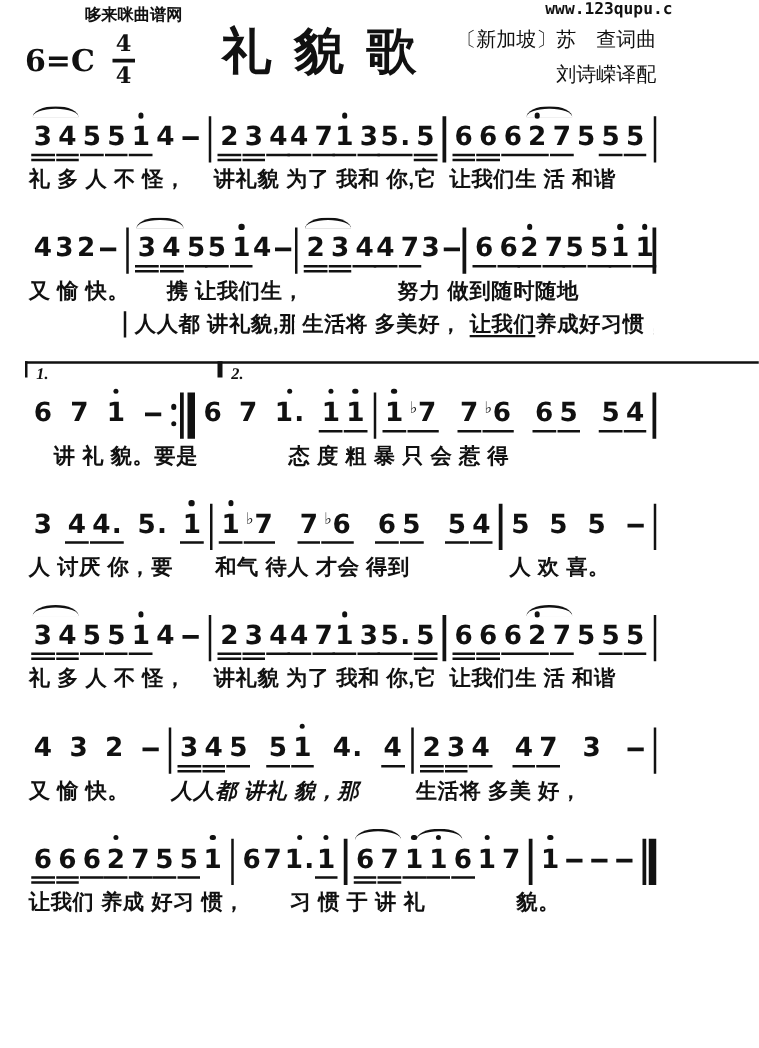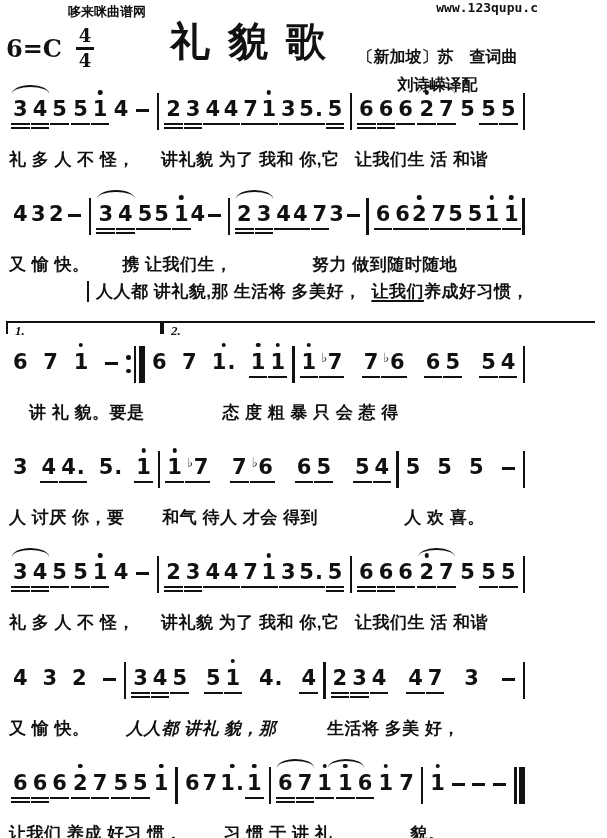--- a/index.html
+++ b/index.html
@@ -1,36 +1,36 @@
 <!DOCTYPE html>
 <html><head>
 <meta charset="utf-8">
 <style>
   * { box-sizing: border-box; margin: 0; padding: 0; }
   body {
     width: 607px; height: 838px; overflow: hidden;
     background: #fff; color: #111;
     font-family: "Liberation Sans", sans-serif;
   }
-  .page { position: relative; width: 533px; height: 838px; padding: 2px 8px 0 6px; background: #fff; }
+  .page { position: relative; width: 533px; height: 838px; padding: 2px 8px 0 20px; background: #fff; }
 
   
   .wm-left  { position: absolute; left: 68px; top: 3px; font-size: 13px; font-weight: bold; }
   .wm-right { position: absolute; right: -5px; top: 0px; font-size: 13px; font-weight: bold; font-family: "DejaVu Sans Mono", monospace; white-space: nowrap; }
 
   
   .header { display: flex; align-items: flex-start; padding-top: 17px; height: 78px; }
   .keysig { width: 140px; display: flex; align-items: center; gap: 14px; padding-top: 8px;
             font-size: 24px; font-weight: bold; font-family: "DejaVu Serif", serif; }
   .frac { display: inline-flex; flex-direction: column; align-items: center; line-height: 1;
           font-size: 18px; font-weight: bold; }
   .fbar { width: 18px; height: 3px; background: #111; margin: 2px 0; }
   .title { flex: 1; text-align: center; font-size: 40px; font-weight: bold; letter-spacing: 18px;
            padding-left: 18px; line-height: 1.1; white-space: nowrap; }
-  .credits { width: 175px; text-align: center; font-size: 16px; font-weight: bold; line-height: 1.75; white-space: nowrap; margin-top: 24px; }
+  .credits { width: 175px; text-align: right; font-size: 16px; font-weight: normal; line-height: 1.75; white-space: nowrap; }
 
   
   .score { padding-top: 2px; }
   .line { margin-bottom: 17px; }
   .notesrow { position: relative; display: flex; align-items: flex-start; padding-top: 15px; }
   .notesrow.hasvolta { padding-top: 31px; }
   .measure { display: flex; justify-content: space-between; align-items: flex-start;
              padding: 0 6px; min-width: 0; }
   .group { position: relative; display: inline-flex; align-items: flex-start; gap: 3px; }
 
@@ -54,21 +54,21 @@
   .rpt .dots i { width: 4.5px; height: 4.5px; border-radius: 50%; background: #111; }
   .fin { flex: 0 0 auto; display: flex; align-items: center; gap: 2.5px; height: 37px; margin-top: -4px; }
   .thin  { display: block; width: 2.5px; height: 37px; background: #111; }
   .thick { display: block; width: 6px;  height: 37px; background: #111; }
 
   .volta { position: absolute; top: 2px; height: 13px; border-top: 2px solid #111; border-left: 2px solid #111; }
   .volta.closed { border-right: 2px solid #111; }
   .vlabel { position: absolute; left: 7px; top: 0px; font-size: 13px; font-weight: bold;
             font-style: italic; font-family: "Liberation Serif", serif; background: transparent; }
 
-  .lyricsrow { display: flex; margin-top: 19px; }
+  .lyricsrow { display: flex; margin-top: 3px; }
   .lyricsrow + .lyricsrow { margin-top: 5px; }
   .lyriccell { min-width: 0; overflow: hidden; white-space: nowrap; padding-left: 3px;
                font-size: 17px; font-weight: bold; letter-spacing: 0.5px; line-height: 1.25; }
   .lyriccell.brace { border-left: 2px solid #111; padding-left: 7px; }
   .barspacer { flex: 0 0 auto; }
   .ul { text-decoration: underline; text-decoration-thickness: 2px; text-underline-offset: 3px; }
 </style>
 </head>
 <body>
 

